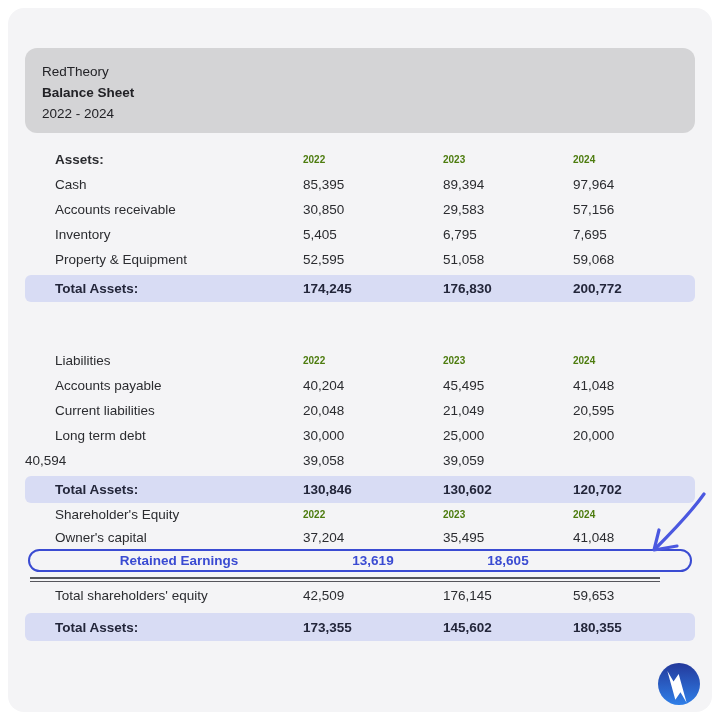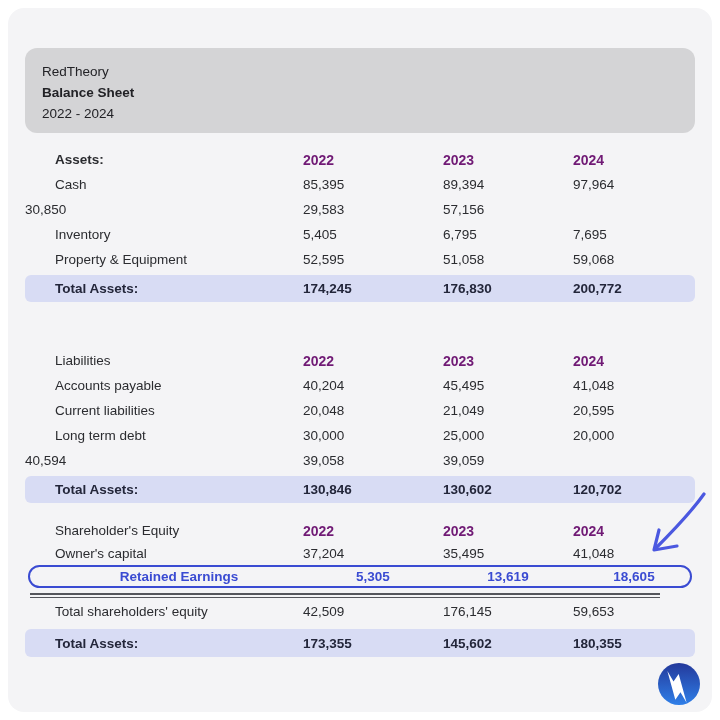--- a/index.html
+++ b/index.html
@@ -19,27 +19,27 @@
   .header-box .doc-title{font-weight:700;}
   .table{margin:14px 17px 0;color:#2b2c30;}
   .row{
     display:grid;grid-template-columns:278px 140px 130px 1fr;
     align-items:center;height:25px;font-size:13.5px;
   }
   .row .label{padding-left:30px;white-space:nowrap;}
   .sec-title{padding-left:0;}
   .t-bold{font-weight:700;}
   .t-med{font-weight:500;}
-  .year{font-weight:700;font-size:14px;color:#701a75;}
+  .year{font-weight:700;font-size:10px;color:#4d7c0f;}
   .total-row{
     height:27px;background:#d8dcf4;font-weight:700;color:#23263a;
     border-radius:6px;margin-top:3px;
   }
   .sec-liab{margin-top:46px;}
-  .sec-eq{margin-top:16px;}
+  .sec-eq{}
   .sec-eq .row{height:23px;}
   .pill-row{position:relative;color:#3a4bd2;font-weight:700;text-align:center;}
   .pill-border{
     position:absolute;left:3px;right:3px;top:0;bottom:0;
     border:2.5px solid #3a4bd2;border-radius:13px;pointer-events:none;
   }
   .dbl-line{
     height:5px;box-sizing:border-box;margin:5px 35px 0 5px;
     border-top:2px solid #55565c;border-bottom:1.5px solid #55565c;
   }
@@ -67,20 +67,21 @@
       <div class="year">2023</div>
       <div class="year">2024</div>
     </div>
     <div class="row">
       <div class="label">Cash</div>
       <div>85,395</div>
       <div>89,394</div>
       <div>97,964</div>
     </div>
     <div class="row">
+      <div class="label">Accounts receivable</div>
       <div>30,850</div>
       <div>29,583</div>
       <div>57,156</div>
     </div>
     <div class="row">
       <div class="label">Inventory</div>
       <div>5,405</div>
       <div>6,795</div>
       <div>7,695</div>
     </div>
@@ -142,21 +143,20 @@
       </div>
       <div class="row">
         <div class="label">Owner's capital</div>
         <div>37,204</div>
         <div>35,495</div>
         <div>41,048</div>
       </div>
       <div class="row pill-row">
         <div class="pill-border"></div>
         <div class="label">Retained Earnings</div>
-        <div>5,305</div>
         <div>13,619</div>
         <div>18,605</div>
       </div>
       <div class="dbl-line"></div>
       <div class="row row-tse">
         <div class="label">Total shareholders' equity</div>
         <div>42,509</div>
         <div>176,145</div>
         <div>59,653</div>
       </div>

